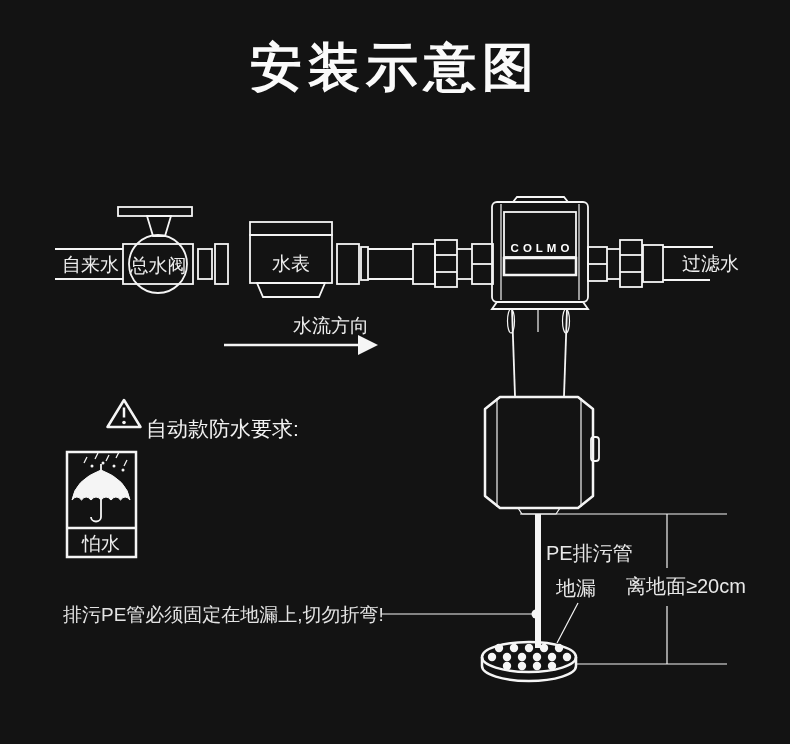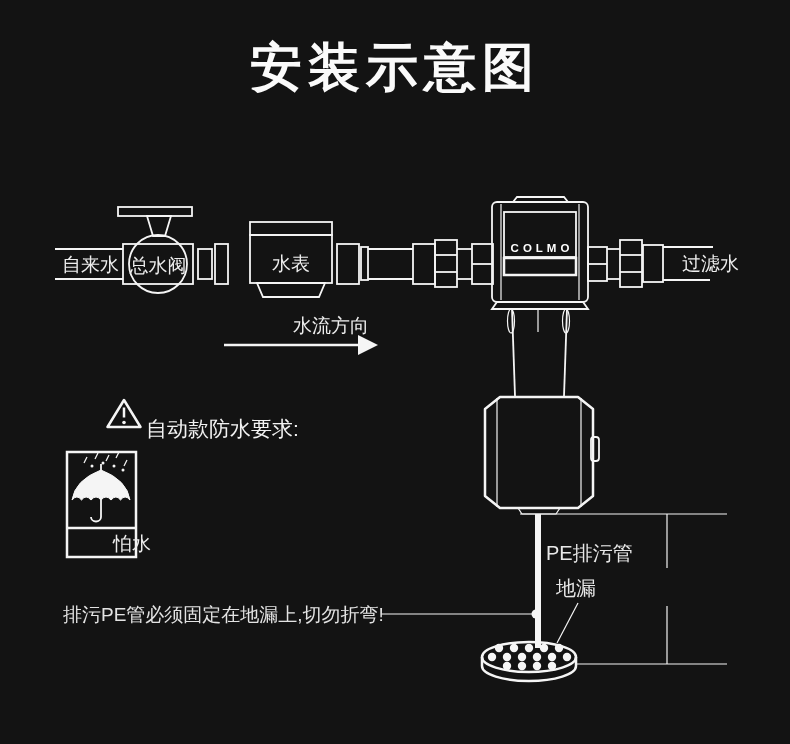--- a/index.html
+++ b/index.html
@@ -184,19 +184,20 @@
   <div class="lbl page-title">安装示意图</div>
 
   <div class="lbl pipe-lbl" style="left:62px;top:254px;">自来水</div>
   <div class="lbl pipe-lbl ctr" style="left:158px;top:255px;">总水阀</div>
   <div class="lbl pipe-lbl ctr" style="left:291px;top:253px;">水表</div>
   <div class="lbl colmo-lbl ctr" style="left:542px;top:242px;">COLMO</div>
   <div class="lbl pipe-lbl" style="left:682px;top:253px;">过滤水</div>
   <div class="lbl pipe-lbl" style="left:253px;top:315px;margin-left:40px;">水流方向</div>
 
   <div class="lbl warn-title" style="left:146px;top:402px;margin-top:15px;">自动款防水要求:</div>
-  <div class="lbl pipe-lbl ctr" style="left:101px;top:533px;margin-left:31px;">怕水</div>
+  <div class="lbl pipe-lbl ctr" style="left:101px;top:533px;">怕水</div>
 
   <div class="lbl note" style="left:63px;top:604px;">排污PE管必须固定在地漏上,切勿折弯!</div>
   <div class="lbl dim-lbl" style="left:546px;top:542px;">PE排污管</div>
   <div class="lbl dim-lbl" style="left:556px;top:577px;">地漏</div>
+  <div class="lbl dim-lbl" style="left:626px;top:575px;">离地面≥20cm</div>
 
 </div>
 
 </body></html>

